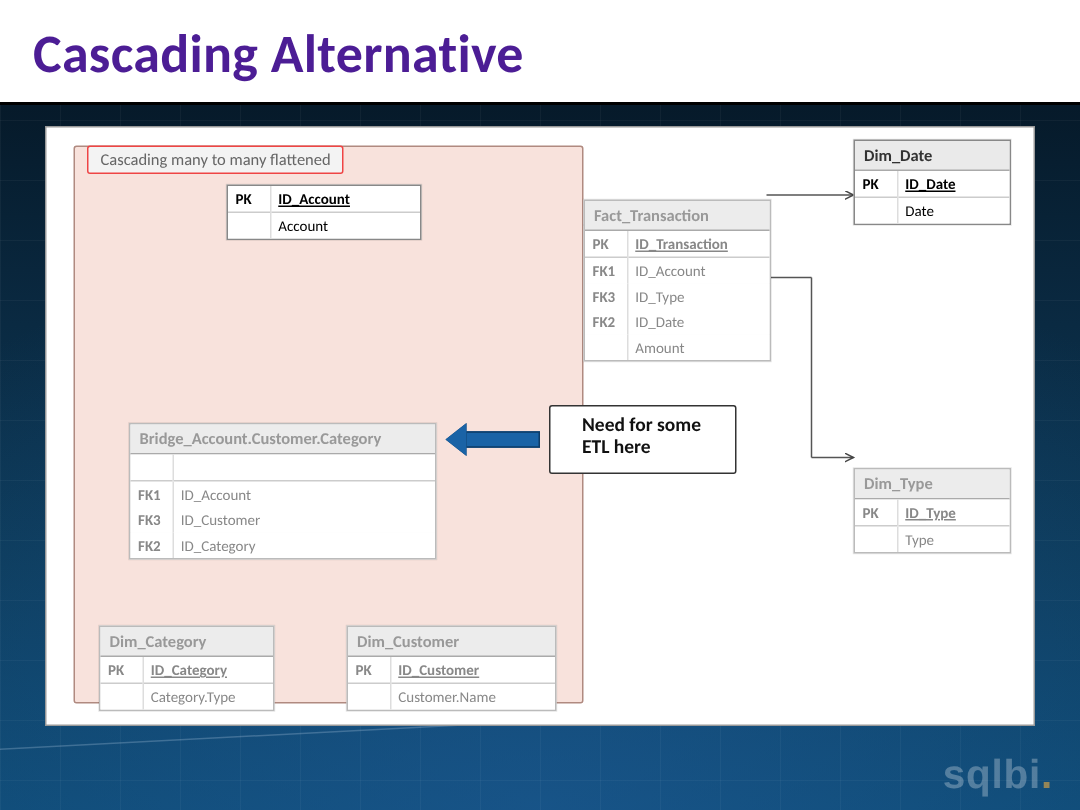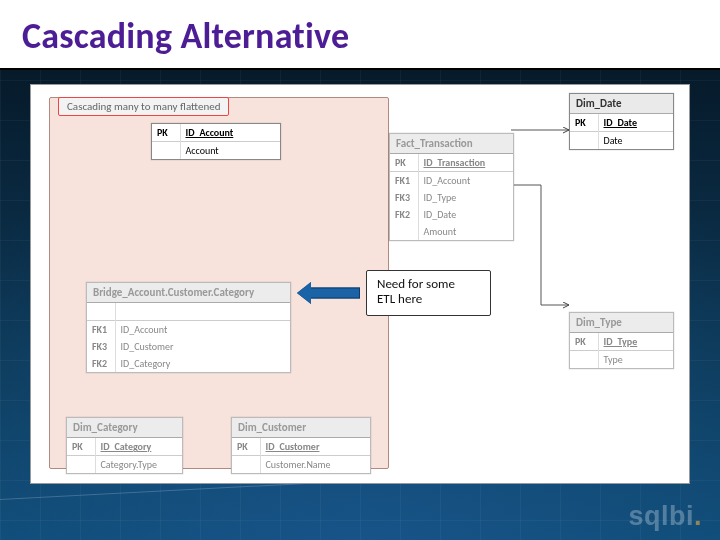--- a/index.html
+++ b/index.html
@@ -95,23 +95,23 @@
     background:#fff;
     border-right:1px solid #ddd;
   }
   .cell-v { background:#fff; }
   .row.sep .cell-k, .row.sep .cell-v { border-top:1px solid #ccc; }
   .pk .cell-v { font-weight:700; text-decoration:underline; }
   .callout {
     position:absolute;
     background:#fff;
     border:1.5px solid #333;
-    padding:6px 10px 8px;
+    padding:6px 21px 8px;
     font-size:13px;
-    font-weight:400;
+    font-weight:700;
     color:#111;
     line-height:1.15;
     border-radius:2px;
   }
   .callout .arrow-bar {
     position:absolute;
     top:50%; transform:translateY(-50%);
     left:-57px;
     width:50px; height:11px;
     background:#1a63a6;

